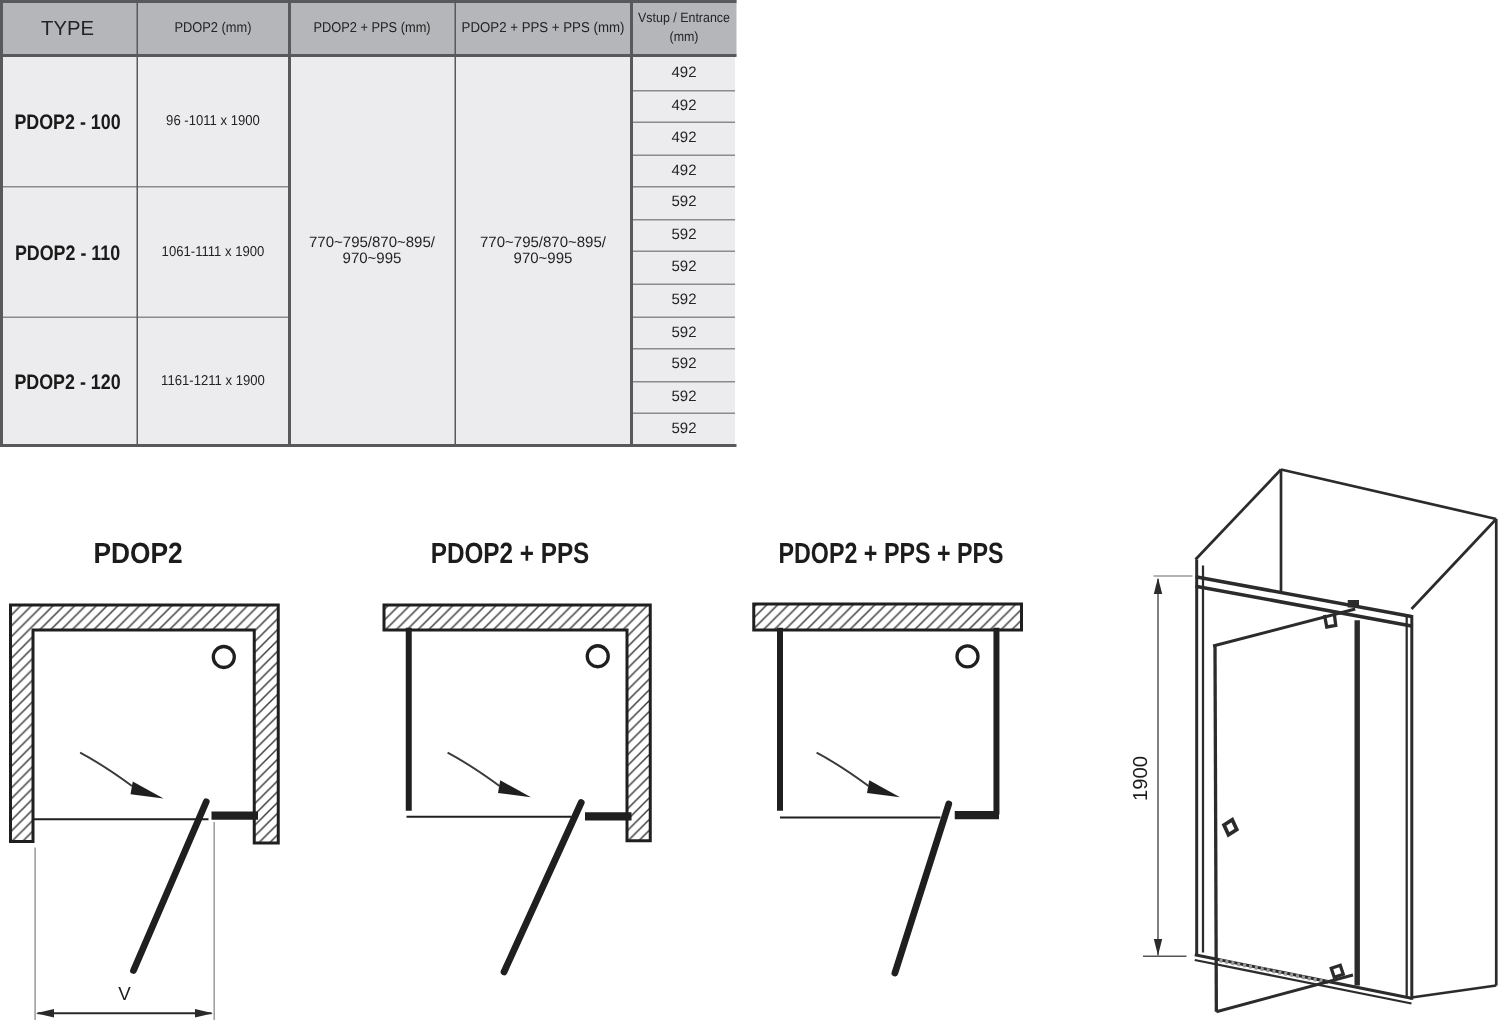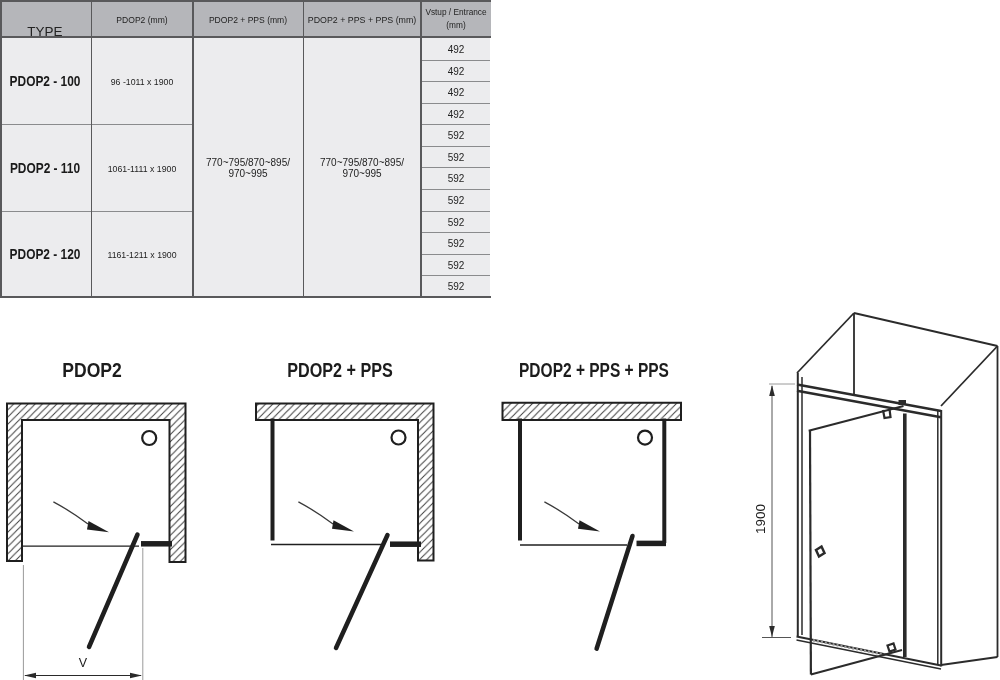--- a/index.html
+++ b/index.html
@@ -35,21 +35,21 @@
 
   <div class="abs" style="left:0;top:0;width:491px;height:1.5px;background:#59595b;"></div>
   <div class="abs" style="left:0;top:36px;width:491px;height:2px;background:#59595b;"></div>
   <div class="abs" style="left:0;top:296px;width:491px;height:2px;background:#59595b;"></div>
   <div class="abs" style="left:0;top:0;width:1.5px;height:298px;background:#59595b;"></div>
   <div class="abs" style="left:90.5px;top:0;width:1.8px;height:298px;background:#59595b;"></div>
   <div class="abs" style="left:192px;top:0;width:1.8px;height:298px;background:#59595b;"></div>
   <div class="abs" style="left:302.5px;top:0;width:1.8px;height:298px;background:#59595b;"></div>
   <div class="abs" style="left:420.2px;top:0;width:1.8px;height:298px;background:#59595b;"></div>
 
-  <div class="abs ctr" style="left:45px;top:18.5px;font-size:13.5px;color:#232323;margin-top:12px;">TYPE</div>
+  <div class="abs ctr" style="left:45px;top:18.5px;font-size:13.5px;color:#232323;">TYPE</div>
 
   <div class="abs" style="left:142px;top:18.5px;font-size:9.5px;color:#232323;transform:translate(-50%,-50%) scaleX(0.9);white-space:nowrap;">PDOP2 (mm)</div>
 
   <div class="abs" style="left:248px;top:18.5px;font-size:9.5px;color:#232323;transform:translate(-50%,-50%) scaleX(0.9);white-space:nowrap;">PDOP2 + PPS (mm)</div>
 
   <div class="abs" style="left:362px;top:18.5px;font-size:9.5px;color:#232323;transform:translate(-50%,-50%) scaleX(0.93);white-space:nowrap;">PDOP2 + PPS + PPS (mm)</div>
 
   <div class="abs tc" style="left:456px;top:18.5px;font-size:9px;color:#232323;line-height:13.5px;transform:translate(-50%,-50%) scaleX(0.92);white-space:nowrap;">Vstup / Entrance<br>(mm)</div>
 
   <div class="abs cnd" style="left:45px;top:81px;font-size:14px;font-weight:bold;color:#1a1a1a;">PDOP2 - 100</div>

